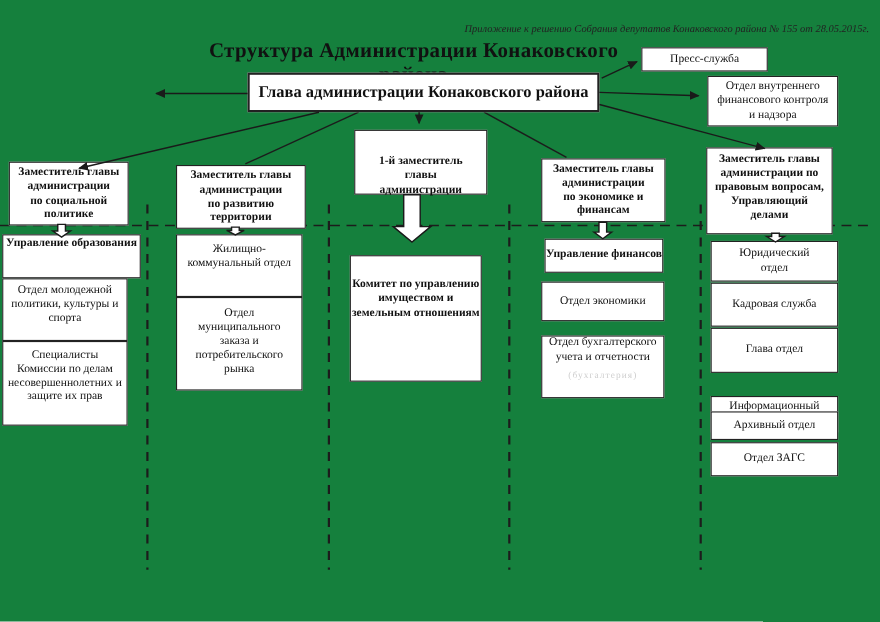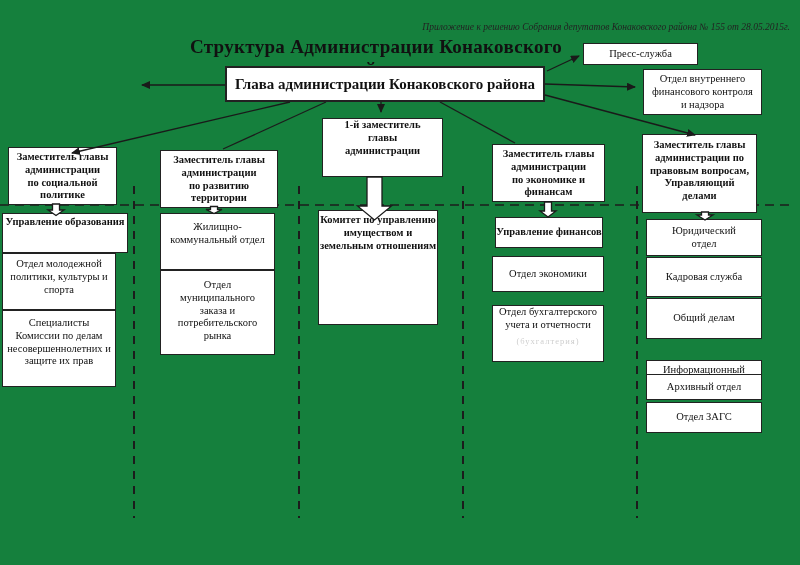--- a/index.html
+++ b/index.html
@@ -69,21 +69,21 @@
 политике</span>
   </div>
 
   <div class="box top bold" style="left:160px;top:150px;width:118px;height:58px;padding-top:3px">
     <span class="t">Заместитель главы
 администрации
 по развитию
 территории</span>
   </div>
 
-  <div class="box top bold" style="left:322px;top:118px;width:121px;height:59px;padding-top:0">
+  <div class="box top bold" style="left:322px;top:118px;width:121px;height:59px;padding-top:22px">
     <span class="t">1-й заместитель
 главы
 администрации</span>
   </div>
 
   <div class="box top bold" style="left:492px;top:144px;width:113px;height:58px;padding-top:3px">
     <span class="t">Заместитель главы
 администрации
 по экономике и
 финансам</span>
@@ -117,21 +117,21 @@
 коммунальный отдел</span>
   </div>
   <div class="box top" style="left:160px;top:270px;width:115px;height:85px;padding-top:8px">
     <span class="t">Отдел
 муниципального
 заказа и
 потребительского
 рынка</span>
   </div>
 
-  <div class="box top bold" style="left:318px;top:210px;width:120px;height:115px;padding-top:3px">
+  <div class="box top bold" style="left:318px;top:232px;width:120px;height:115px;padding-top:20px">
     <span class="t">Комитет по управлению
 имуществом и
 земельным отношениям</span>
   </div>
 
   <div class="box mid bold" style="left:495px;top:217px;width:108px;height:31px">
     <span class="t">Управление финансов</span>
   </div>
   <div class="box mid" style="left:492px;top:256px;width:112px;height:36px">
     <span class="t">Отдел экономики</span>
@@ -143,21 +143,21 @@
   </div>
 
   <div class="box mid" style="left:646px;top:219px;width:116px;height:37px">
     <span class="t">Юридический
 отдел</span>
   </div>
   <div class="box mid" style="left:646px;top:257px;width:116px;height:40px">
     <span class="t">Кадровая служба</span>
   </div>
   <div class="box mid" style="left:646px;top:298px;width:116px;height:41px">
-    <span class="t">Общий делам</span>
+    <span class="t">Глава отдел</span>
   </div>
   <div class="box mid" style="left:646px;top:360px;width:116px;height:33px">
     <span class="t">Информационный
 отдел</span>
   </div>
   <div class="box mid" style="left:646px;top:374px;width:116px;height:26px">
     <span class="t">Архивный отдел</span>
   </div>
   <div class="box mid" style="left:646px;top:402px;width:116px;height:31px">
     <span class="t">Отдел ЗАГС</span>

